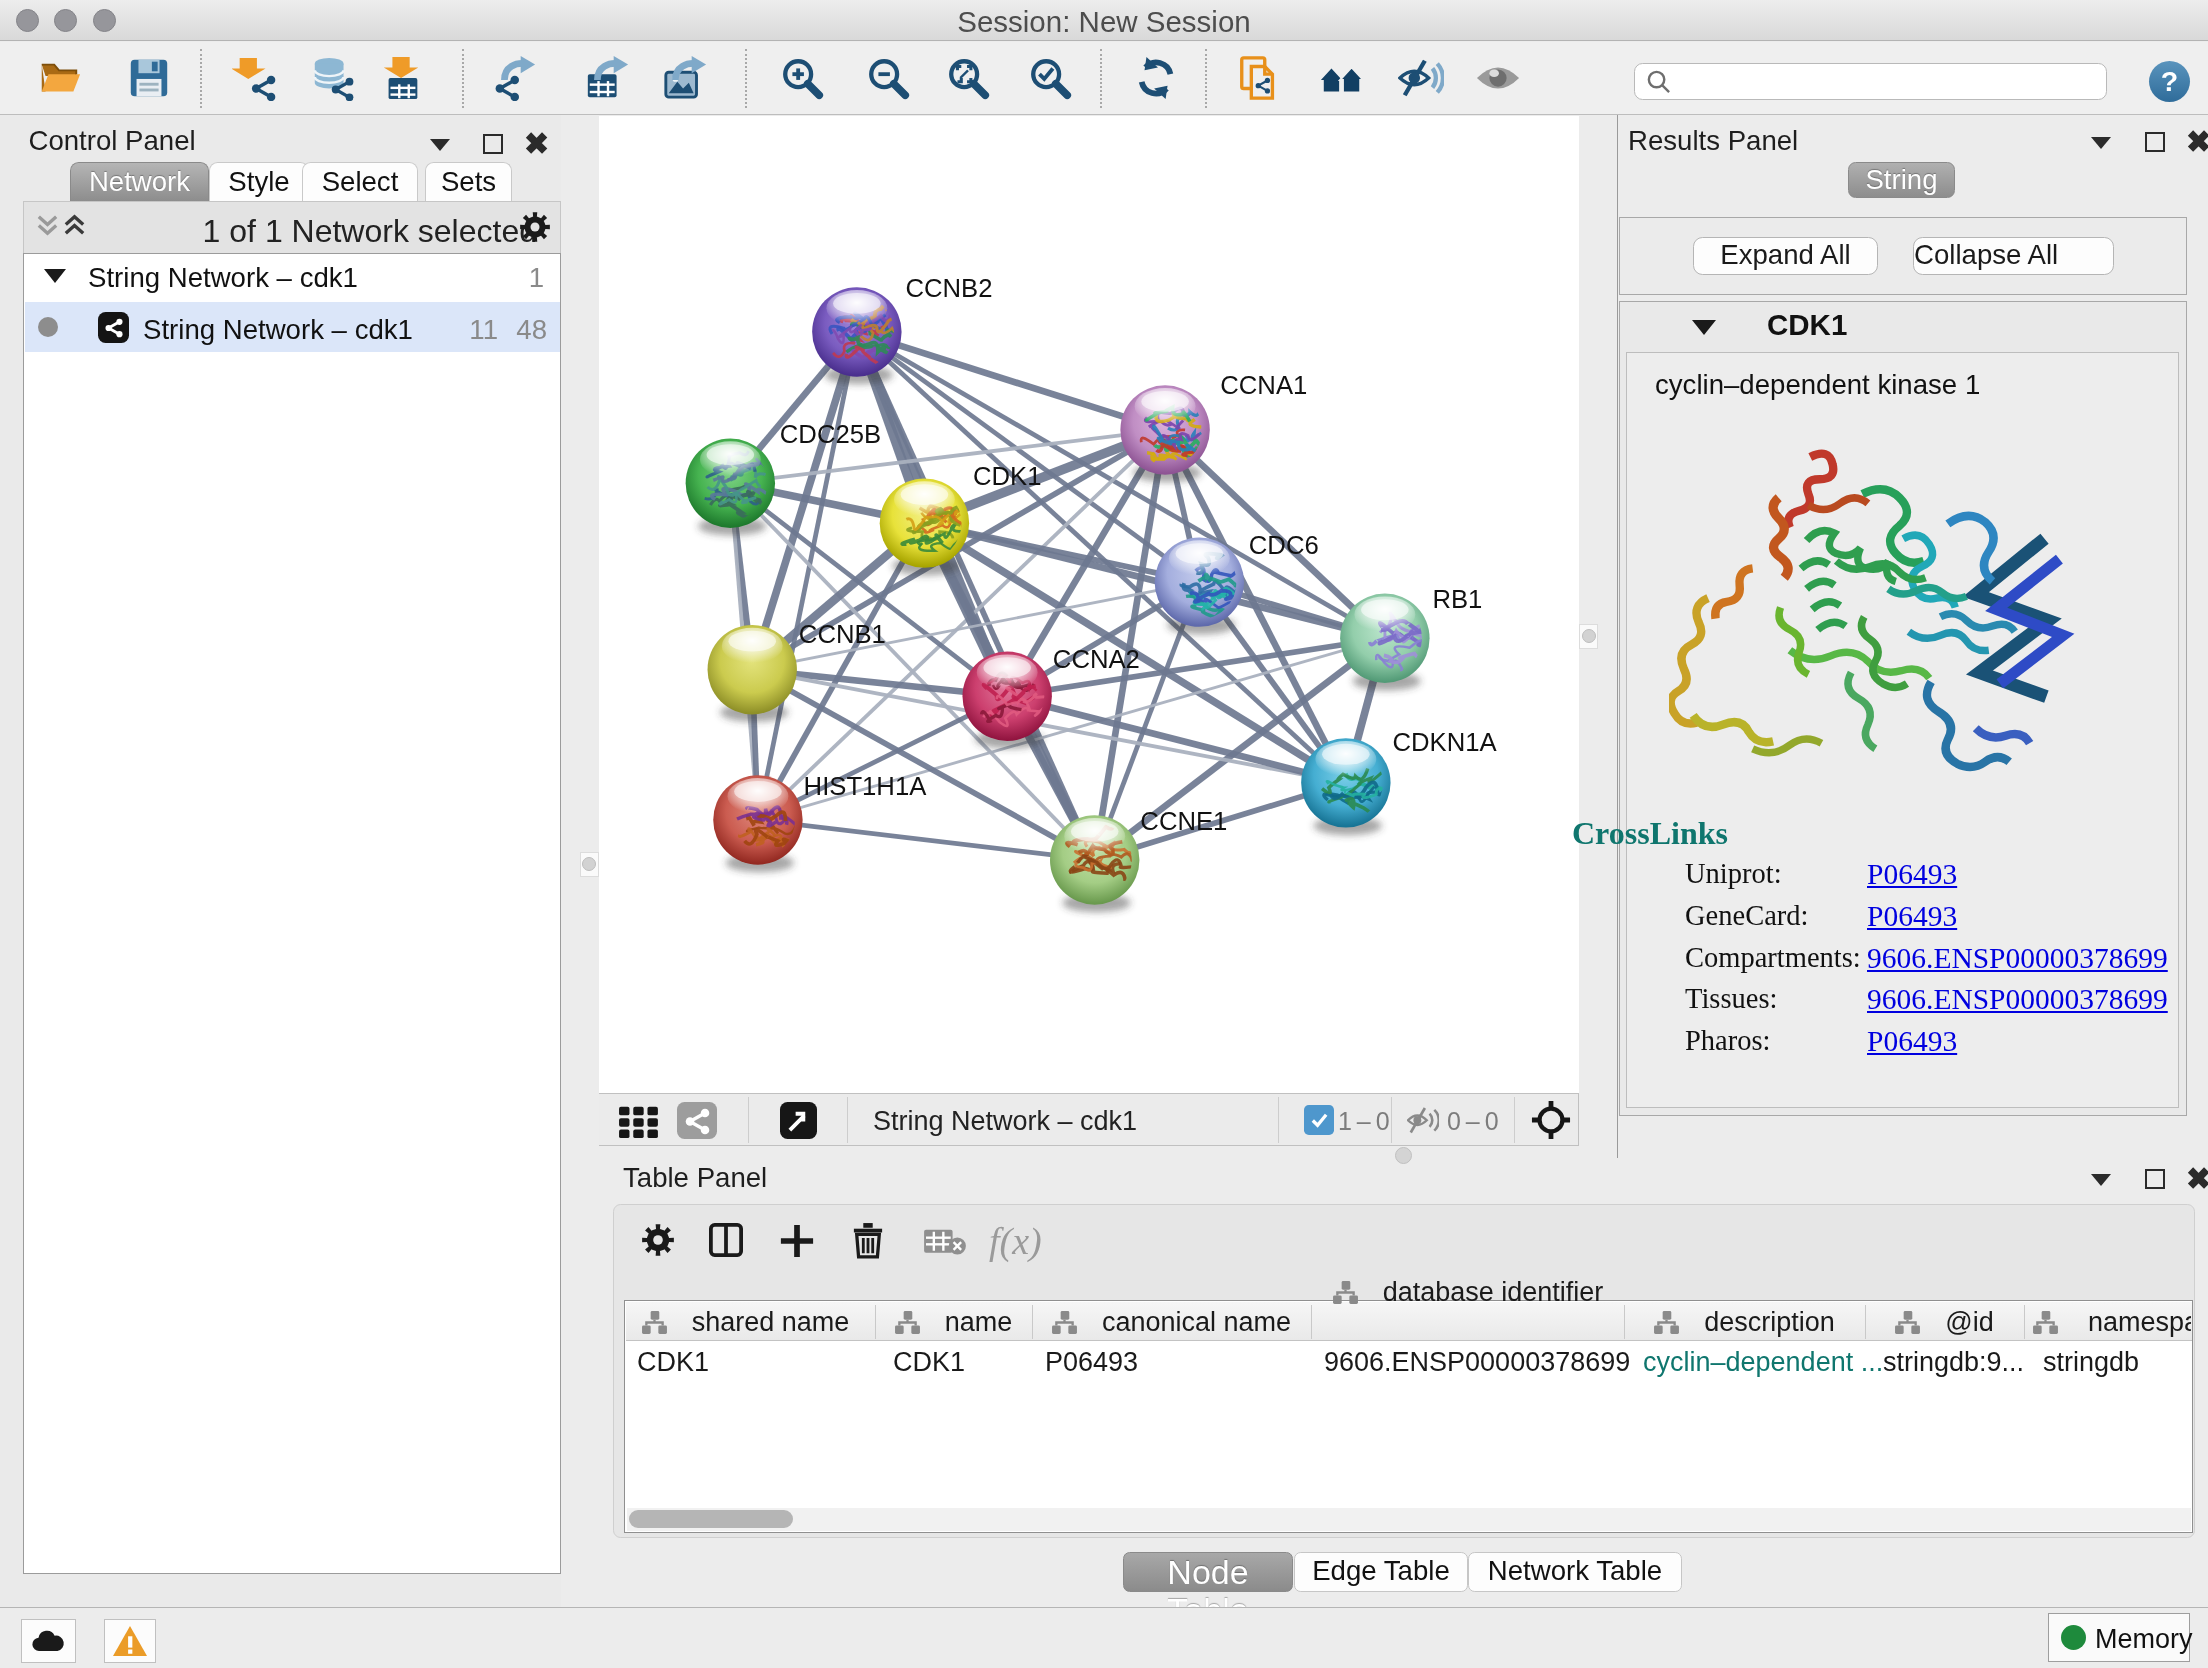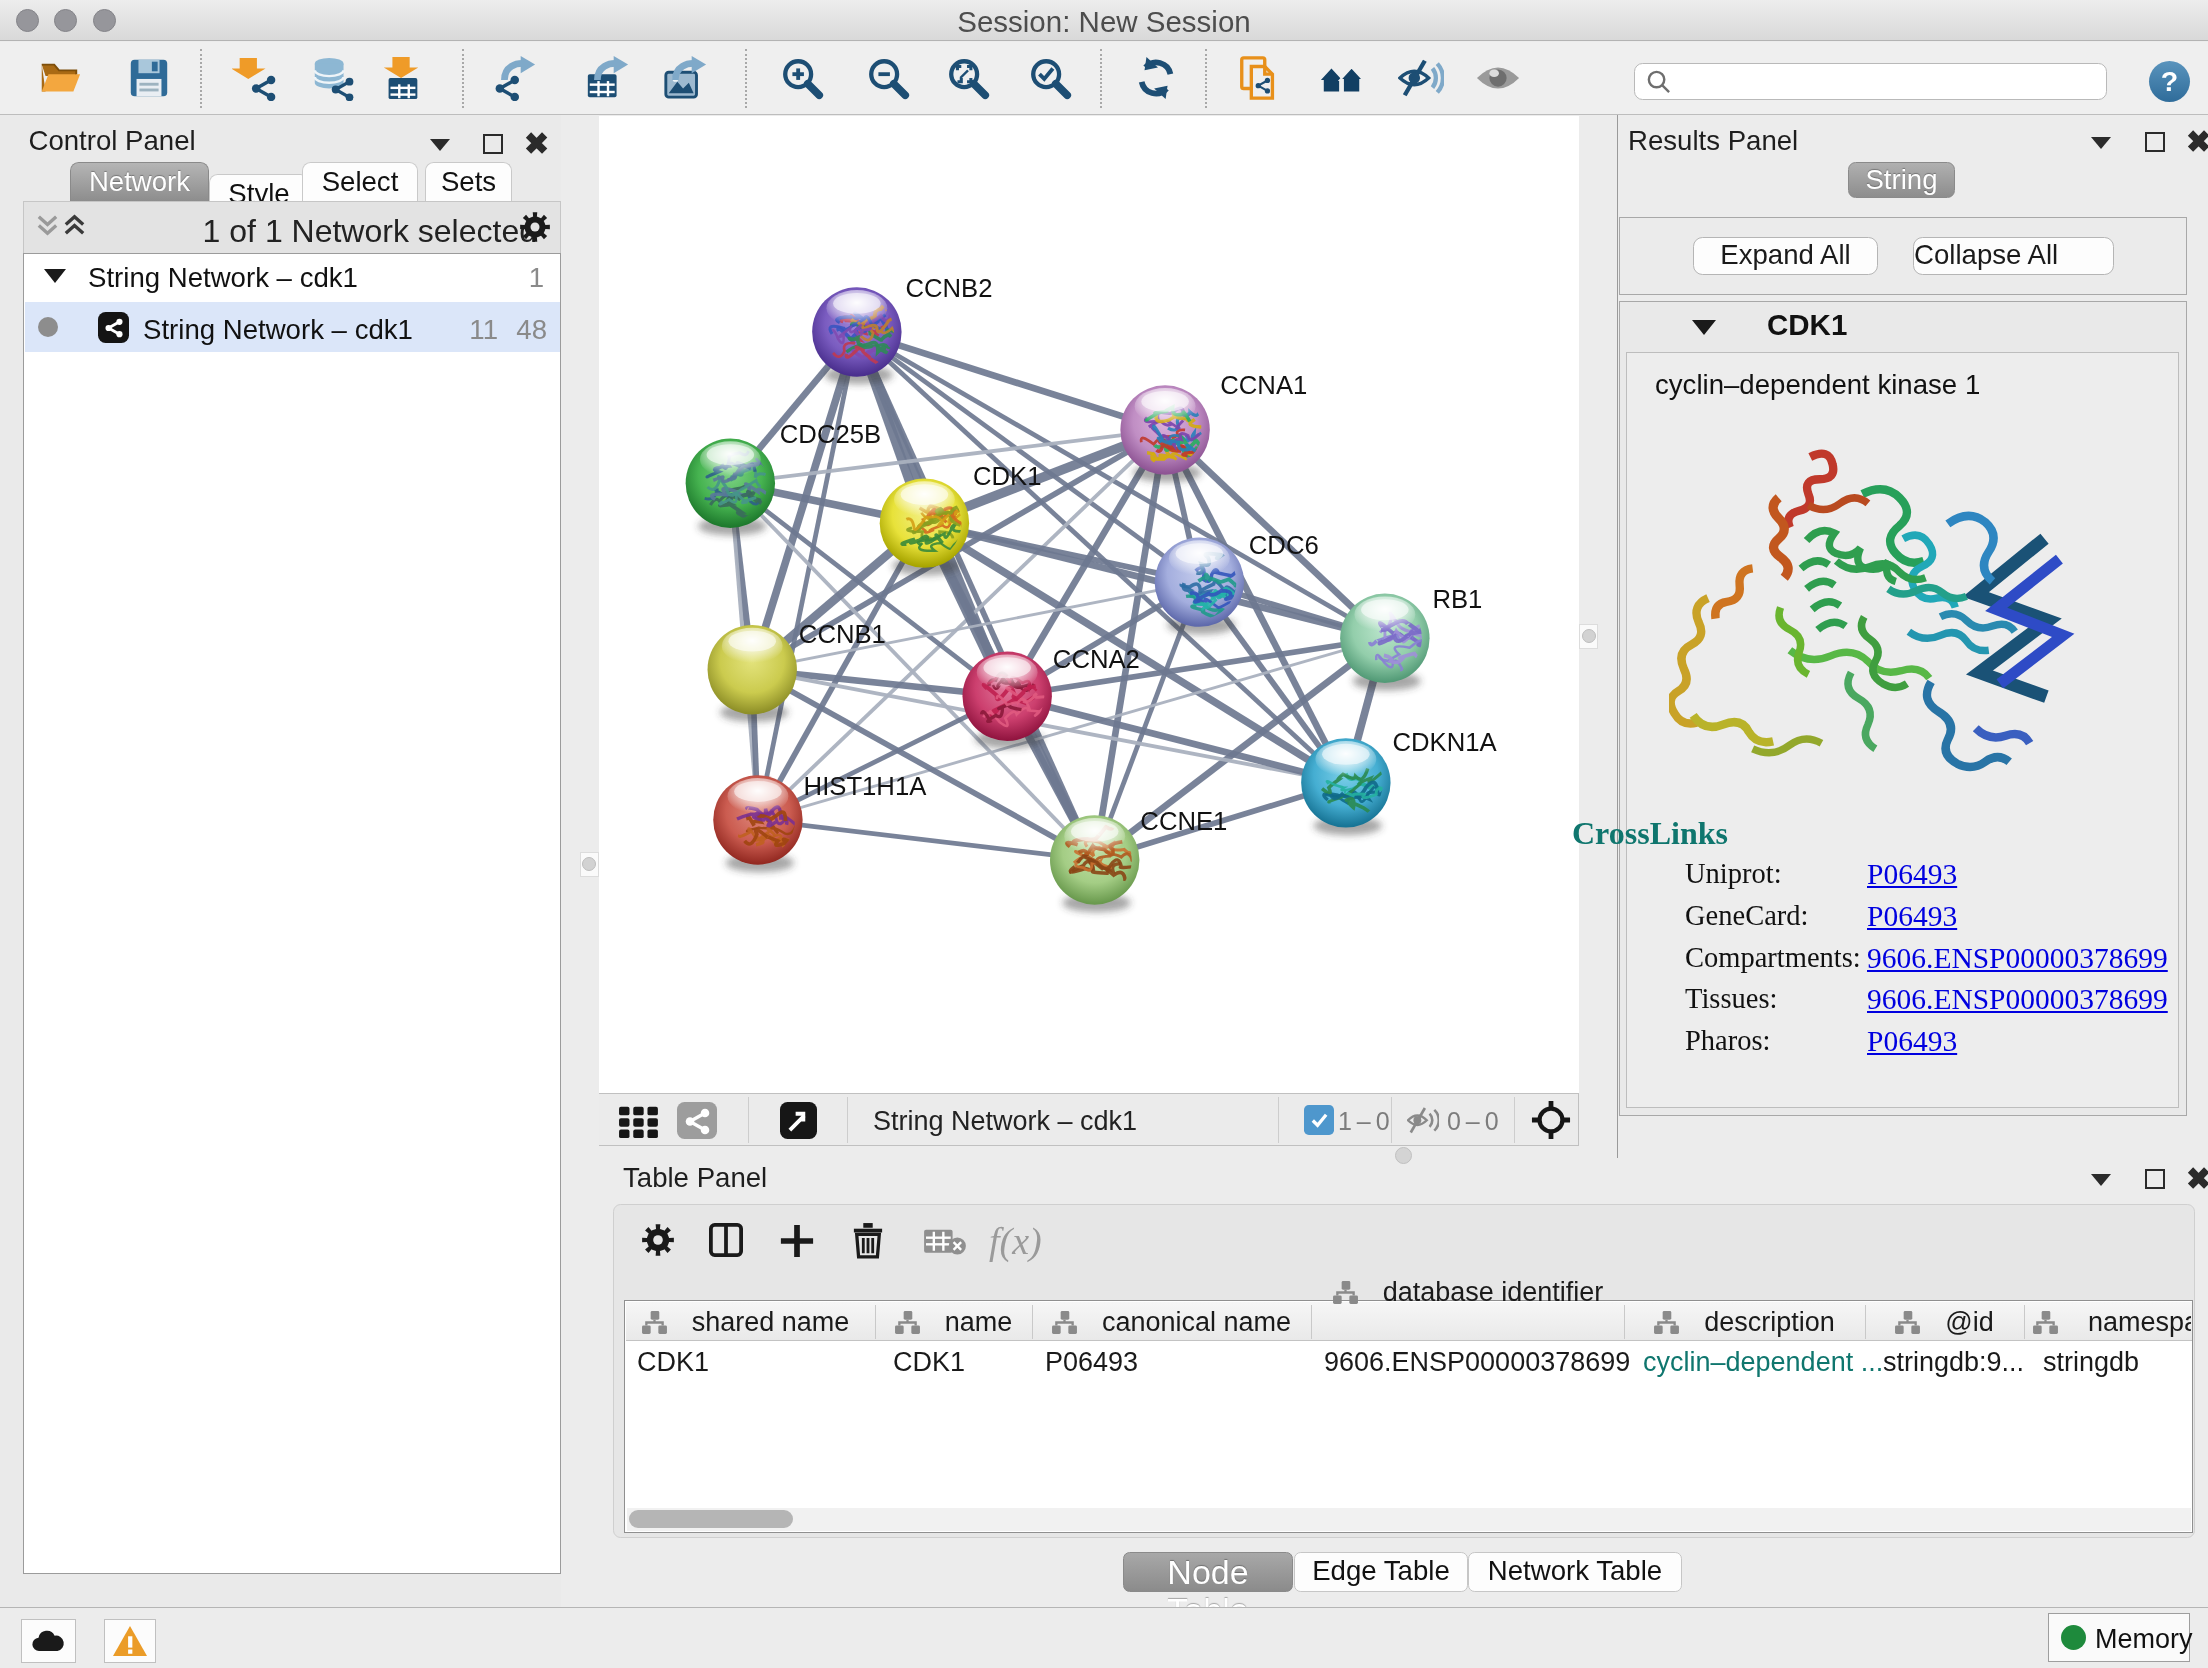--- a/index.html
+++ b/index.html
@@ -134,21 +134,21 @@
     <circle cx="12" cy="12" r="8" fill="none" stroke="#6e6e6e" stroke-width="2.5"></circle>
     <line x1="18" y1="18" x2="25" y2="25" stroke="#6e6e6e" stroke-width="2.5"></line>
   </svg>
 <div class="abs" style="left:2149px;top:61px;width:41px;height:41px;border-radius:50%;background:linear-gradient(#5a94bd,#2f6c9a);color:#fff;font-weight:bold;font-size:28.5px;text-align:center;line-height:41px">?</div>
 <div class="abs" style="left:0;top:115px;width:561px;height:1492px;background:#eaeaea"></div>
 <div class="abs" style="left:28.5px;top:125px;font-size:27.6px;color:#1e1e1e">Control Panel</div>
 <div style="position:absolute;left:430px;top:139px;width:0;height:0;border-left:10.5px solid transparent;border-right:10.5px solid transparent;border-top:12.4px solid #2b2b2b"></div>
 <div style="position:absolute;left:483px;top:134px;width:20px;height:20px;border:2.9px solid #2b2b2b"></div>
 <div style="position:absolute;left:524px;top:129px;font-size:30px;font-weight:bold;color:#2b2b2b;line-height:30px">✖</div>
 <div class="tab seltab" style="left:70px;top:162px;width:139px;height:39px;line-height:37px">Network</div>
-<div class="tab" style="left:209px;top:174px;width:100px;height:41px;line-height:37px">Style</div>
+<div class="tab" style="left:209px;top:162px;width:100px;height:41px;line-height:37px">Style</div>
 <div class="tab" style="left:302px;top:162px;width:116px;height:39px;line-height:37px">Select</div>
 <div class="tab" style="left:425px;top:162px;width:87px;height:39px;line-height:37px">Sets</div>
 <div class="abs" style="left:23px;top:201px;width:538px;height:52px;background:#e3e3e3;border:1px solid #c6c6c6;border-bottom:none"></div>
 <svg style="position:absolute;left:34px;top:213px;" width="27" height="27" viewBox="0 0 28 28">
     <path d="M5 4 L14 12 L23 4 M5 13 L14 21 L23 13" fill="none" stroke="#9a9a9a" stroke-width="3.5"></path>
   </svg>
 <svg style="position:absolute;left:61px;top:213px;" width="27" height="27" viewBox="0 0 28 28">
     <path d="M5 12 L14 4 L23 12 M5 21 L14 13 L23 21" fill="none" stroke="#3a3a3a" stroke-width="3.5"></path>
   </svg>
 <div class="abs" style="left:23px;top:213px;width:514px;text-align:right;font-size:32px;color:#222">1 of 1 Network selected</div>

